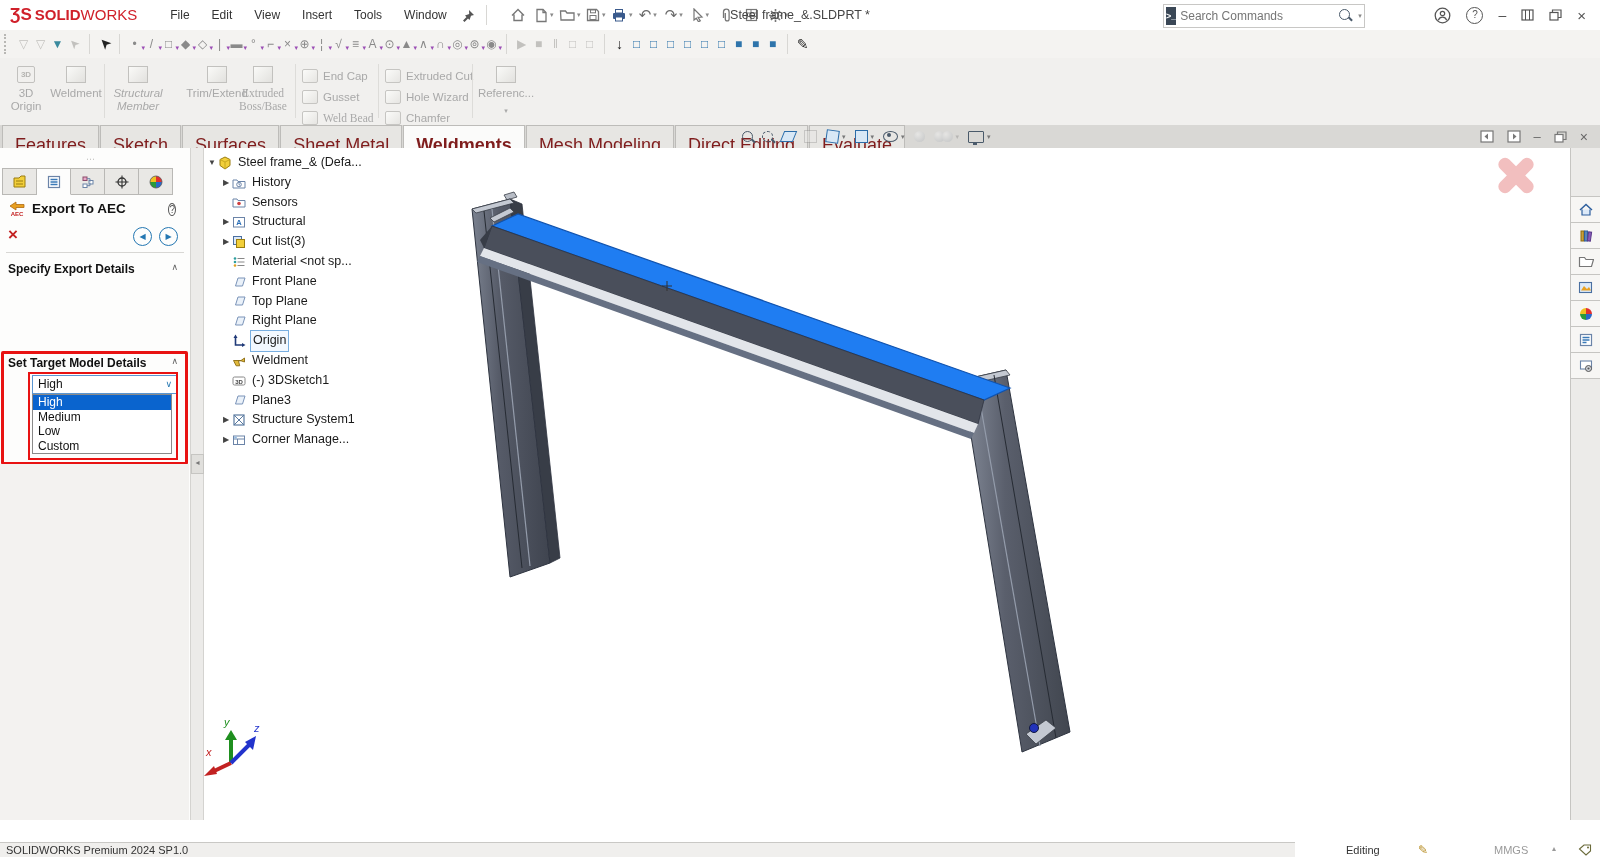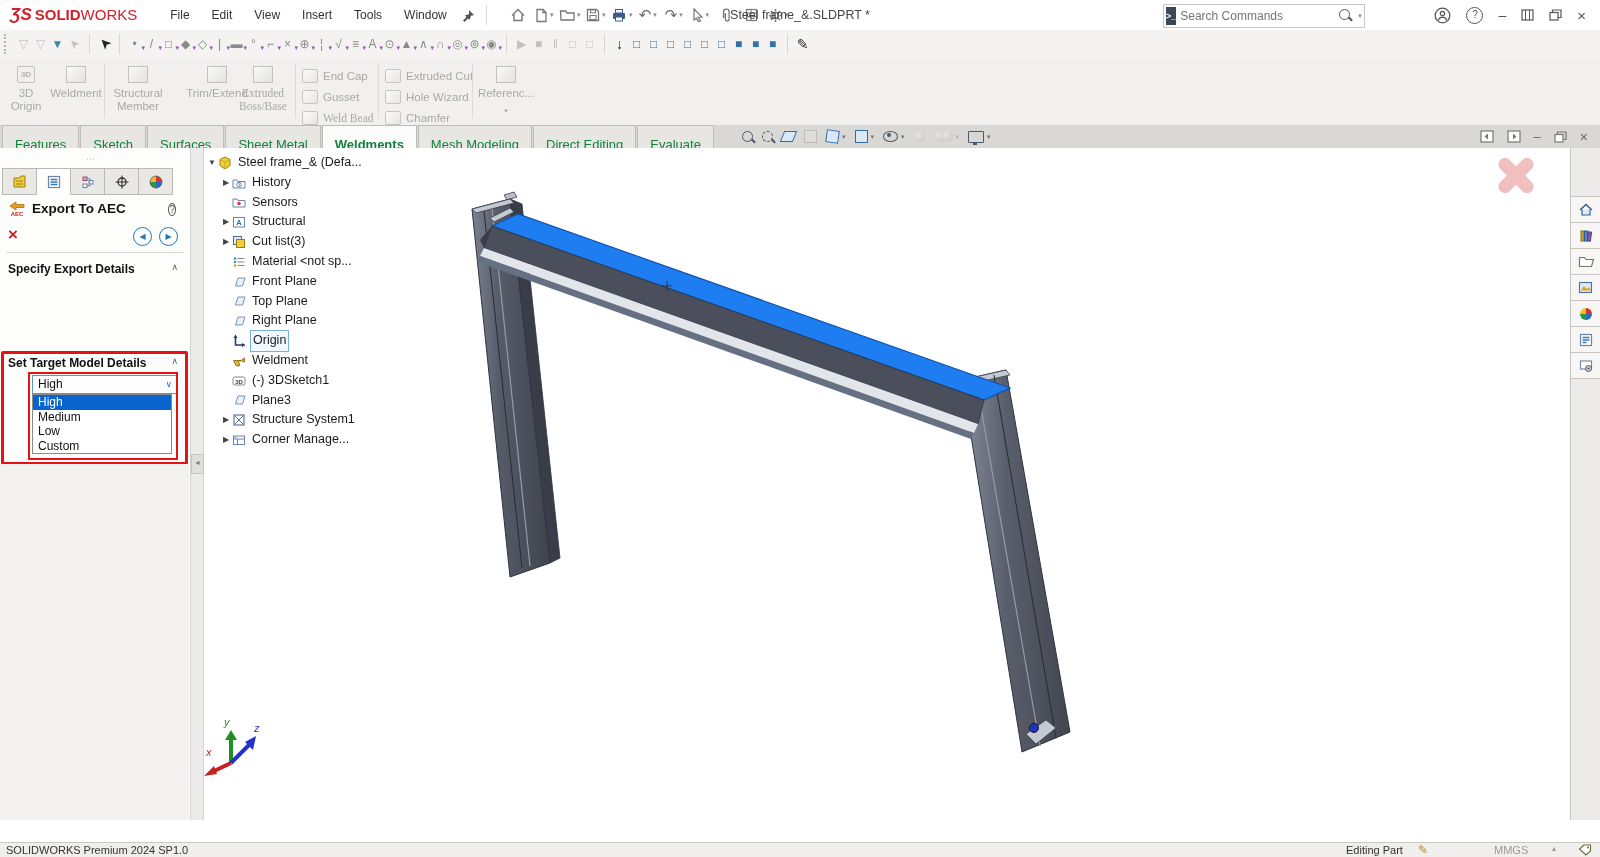--- a/index.html
+++ b/index.html
@@ -2,21 +2,21 @@
 <html><head>
 <meta charset="utf-8">
 <style>
   html,body{margin:0;padding:0;background:#888;}
   #app{position:relative;width:1600px;height:857px;background:#fff;font-family:"Liberation Sans",sans-serif;font-size:12px;color:#222;overflow:hidden;}
   .abs{position:absolute;}
   .vsep{width:1px;background:#d8d7d4;height:20px;margin:0 6px;display:inline-block;vertical-align:middle;}
   
   .menubar{position:absolute;left:0;top:0;width:1600px;height:30px;background:#ffffff;border-bottom:1px solid #e9e8e6;display:flex;align-items:center;}
   .brand{margin-left:10px;font-weight:bold;color:#d0202a;font-size:15px;white-space:nowrap;}
-  .brand .bs{font-style:italic;font-size:17px;margin-right:3px;}
+  .brand .bs{font-size:17px;margin-right:3px;}
   .brand .bw{font-weight:normal;color:#d0202a;}
   .menus{display:flex;margin-left:22px;}
   .menus span{padding:0 11px;line-height:30px;color:#333;cursor:default;}
   .qat{display:flex;align-items:center;margin-left:14px;gap:4px;}
   .qicon{width:22px;height:22px;display:flex;align-items:center;justify-content:center;color:#6a6a6a;position:relative;}
   .qicon svg{display:block;}
   .dd::after{content:"▾";font-size:7px;color:#8a8a8a;margin-left:2px;}
   .txtgl{font-size:15px;color:#6a6a6a;line-height:22px;}
   .doctitle{position:absolute;left:50%;transform:translateX(-50%);top:0;line-height:30px;color:#444;font-size:12.5px;white-space:nowrap;}
   .searchbox{position:absolute;left:1163px;top:4px;width:200px;height:22px;border:1px solid #c8c7c5;background:#fff;display:flex;align-items:center;}
@@ -39,21 +39,21 @@
   .rbig{position:absolute;top:4px;height:60px;display:flex;flex-direction:column;align-items:center;justify-content:flex-start;color:#a9a9a9;font-size:11.5px;text-align:center;line-height:13px;}
   .riclg{width:22px;height:20px;margin:2px 0 3px;display:flex;align-items:center;justify-content:center;}
   .gbox{width:18px;height:15px;border:1.4px solid #c2c1be;background:linear-gradient(135deg,#fafaf8,#e2e1de);}
   .g3d{border:1.4px solid #c2c1be;border-radius:2px;font-size:8px;font-weight:bold;color:#b5b4b1;padding:1px 3px;}
   .rsmall{position:absolute;display:flex;align-items:center;gap:5px;color:#a9a9a9;font-size:11.5px;height:19px;}
   .ricsm{width:14px;height:12px;border:1.3px solid #c6c5c2;background:linear-gradient(135deg,#fbfbf9,#e6e5e2);border-radius:2px;}
   .rsep{position:absolute;top:6px;height:54px;width:1px;background:#dddcd9;}
   
   .tabrow{position:absolute;left:0;top:125px;width:1600px;height:23px;background:#d9d8d5;}
   .tabs{display:flex;height:23px;margin-left:2px;}
-  .tab{height:22px;line-height:22px;padding:8px 12px;background:#e7e6e3;border:1px solid #bdbcb9;border-bottom:none;margin-right:1px;color:#15803d;font-size:13px;}
+  .tab{height:22px;line-height:22px;padding:8px 12px;background:#e7e6e3;border:1px solid #bdbcb9;border-bottom:none;margin-right:1px;color:#7f1d1d;font-size:18px;}
   .tab.active{background:#fbfbfa;font-weight:bold;}
   .hud{position:absolute;left:742px;top:0;height:23px;display:flex;align-items:center;gap:9px;}
   .hudi{display:flex;align-items:center;gap:2px;}
   .hudd::after{content:"▾";font-size:7px;color:#777;margin-left:1px;}
   .lens{width:9px;height:9px;border:1.6px solid #4a5a6a;border-radius:50%;position:relative;display:inline-block;}
   .lens::after{content:"";position:absolute;width:5px;height:1.6px;background:#4a5a6a;transform:rotate(45deg);right:-4px;bottom:-1px;}
   .lens.dash{border-style:dashed;}
   .cubeic{width:11px;height:11px;border:1.3px solid #2b6ca8;background:#d8e8f6;display:inline-block;}
   .secic{width:11px;height:9px;border:1.3px solid #2b6ca8;background:#d8e8f6;transform:skewX(-22deg);display:inline-block;}
   .eyeic{width:13px;height:9px;border:1.4px solid #4a5a6a;border-radius:50%;position:relative;display:inline-block;}
@@ -110,21 +110,21 @@
   
   .btabs{position:absolute;left:0;top:820px;width:1600px;height:22px;background:#fbfbfa;border-top:1px solid #cfcecb;}
   .bnav{position:absolute;left:14px;top:3px;display:flex;gap:1px;}
   .bnav span{width:14px;height:15px;background:#abaac6;border:1px solid #8d8caa;color:#3c3c5c;font-size:7px;display:flex;align-items:center;justify-content:center;}
   .bnav .bar-l{box-shadow:inset 2px 0 0 #3c3c5c;}
   .bnav .bar-r{box-shadow:inset -2px 0 0 #3c3c5c;}
   .btab{position:absolute;top:0;height:21px;line-height:21px;text-align:center;font-size:12px;}
   .btab.active{background:#fbfbfa;border:1px solid #9a99a0;border-top:none;font-weight:bold;}
   .btab.idle{background:#e6e5e2;border:1px solid #b5b4b1;border-top:none;color:#333;}
   
-  .sbar{position:absolute;left:0;top:842px;width:1600px;height:15px;background:#f0efed;border-top:1px solid #c9c8c5;font-size:11px;color:#333;}
+  .sbar{position:absolute;left:0;top:842px;width:1295px;height:15px;background:#f0efed;border-top:1px solid #c9c8c5;font-size:11px;color:#333;}
   .sbar .lft{position:absolute;left:6px;top:1px;}
   .sgray{color:#9a9a9a;}
   svg{display:block;}
 </style>
 </head>
 <body>
 
 <div id="app">
 
   <div class="menubar">
@@ -297,21 +297,21 @@
         </span>
         <span>3D Origin</span>
       </div>
     <div class="rbig" style="left:50px;width:52px;">
         <span class="riclg">
           <span class="gbox"></span>
         </span>
         <span>Weldment</span>
       </div>
     <div class="rsep" style="left:104px;"></div>
-    <div class="rbig" style="left:106px;width:64px;">
+    <div class="rbig" style="left:106px;width:64px;font-style:italic;">
         <span class="riclg">
           <span class="gbox"></span>
         </span>
         <span>Structural Member</span>
       </div>
     <div class="rbig" style="left:184px;width:66px;">
         <span class="riclg">
           <span class="gbox"></span>
         </span>
         <span>Trim/Extend</span>

